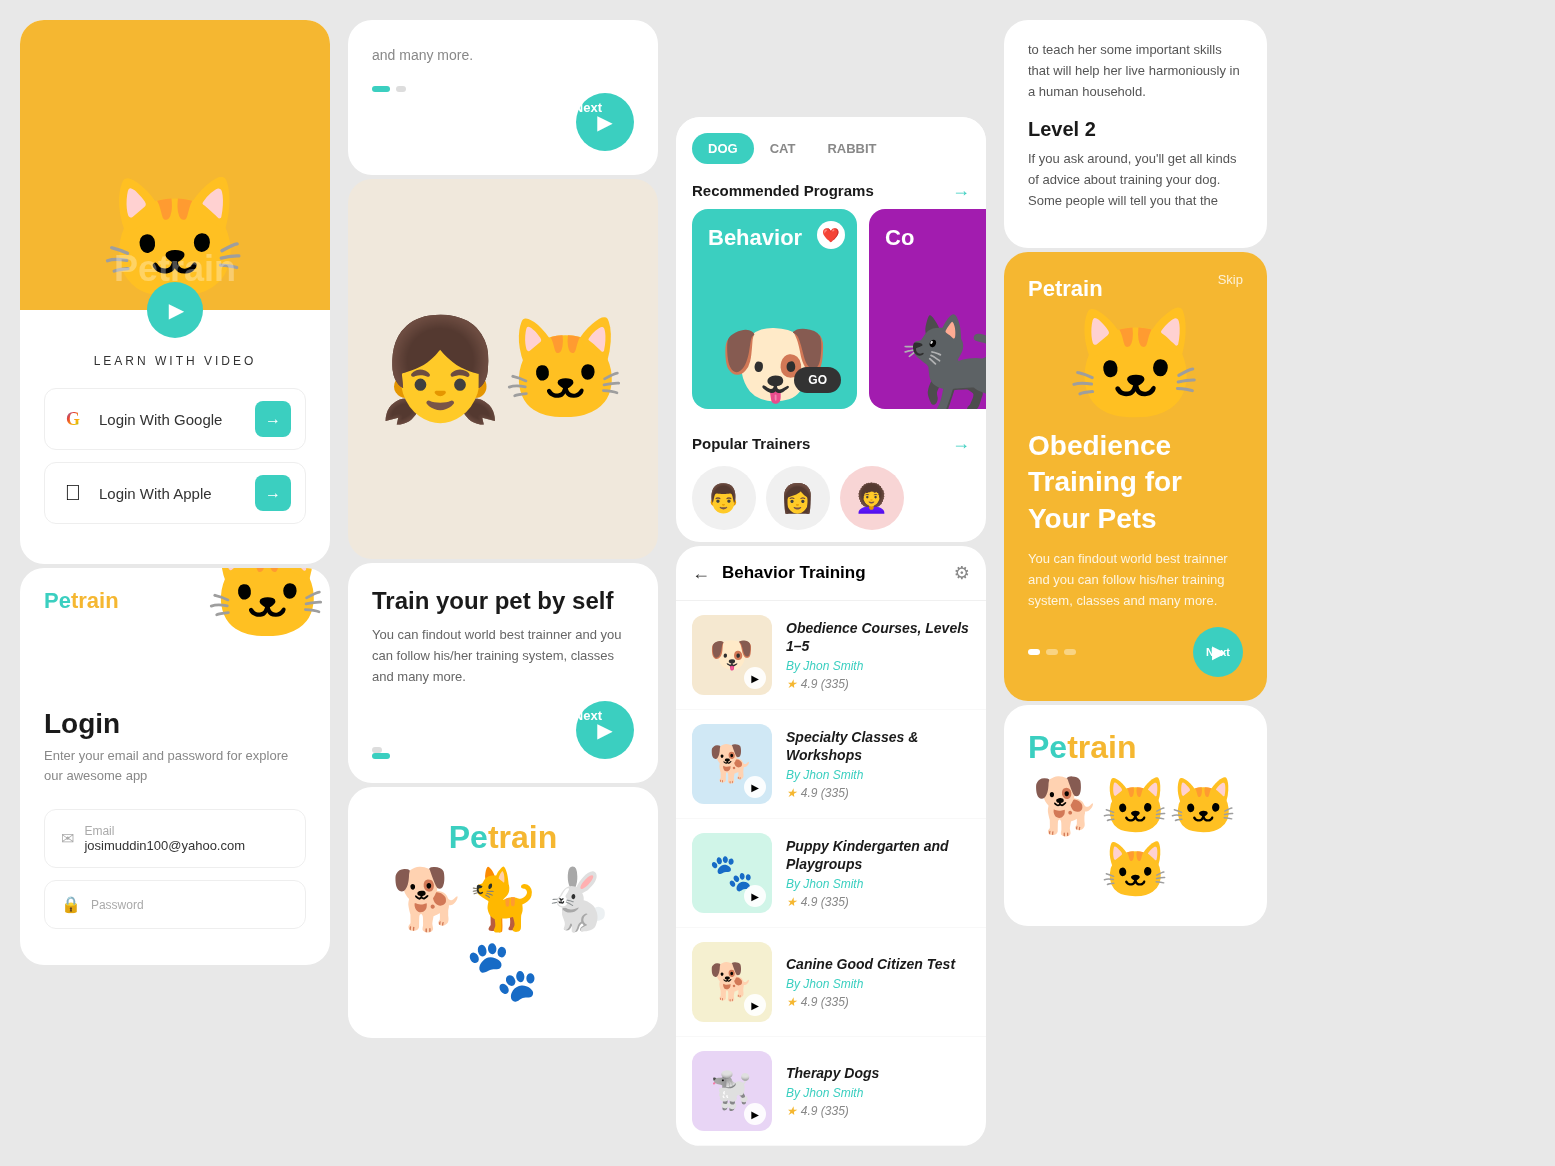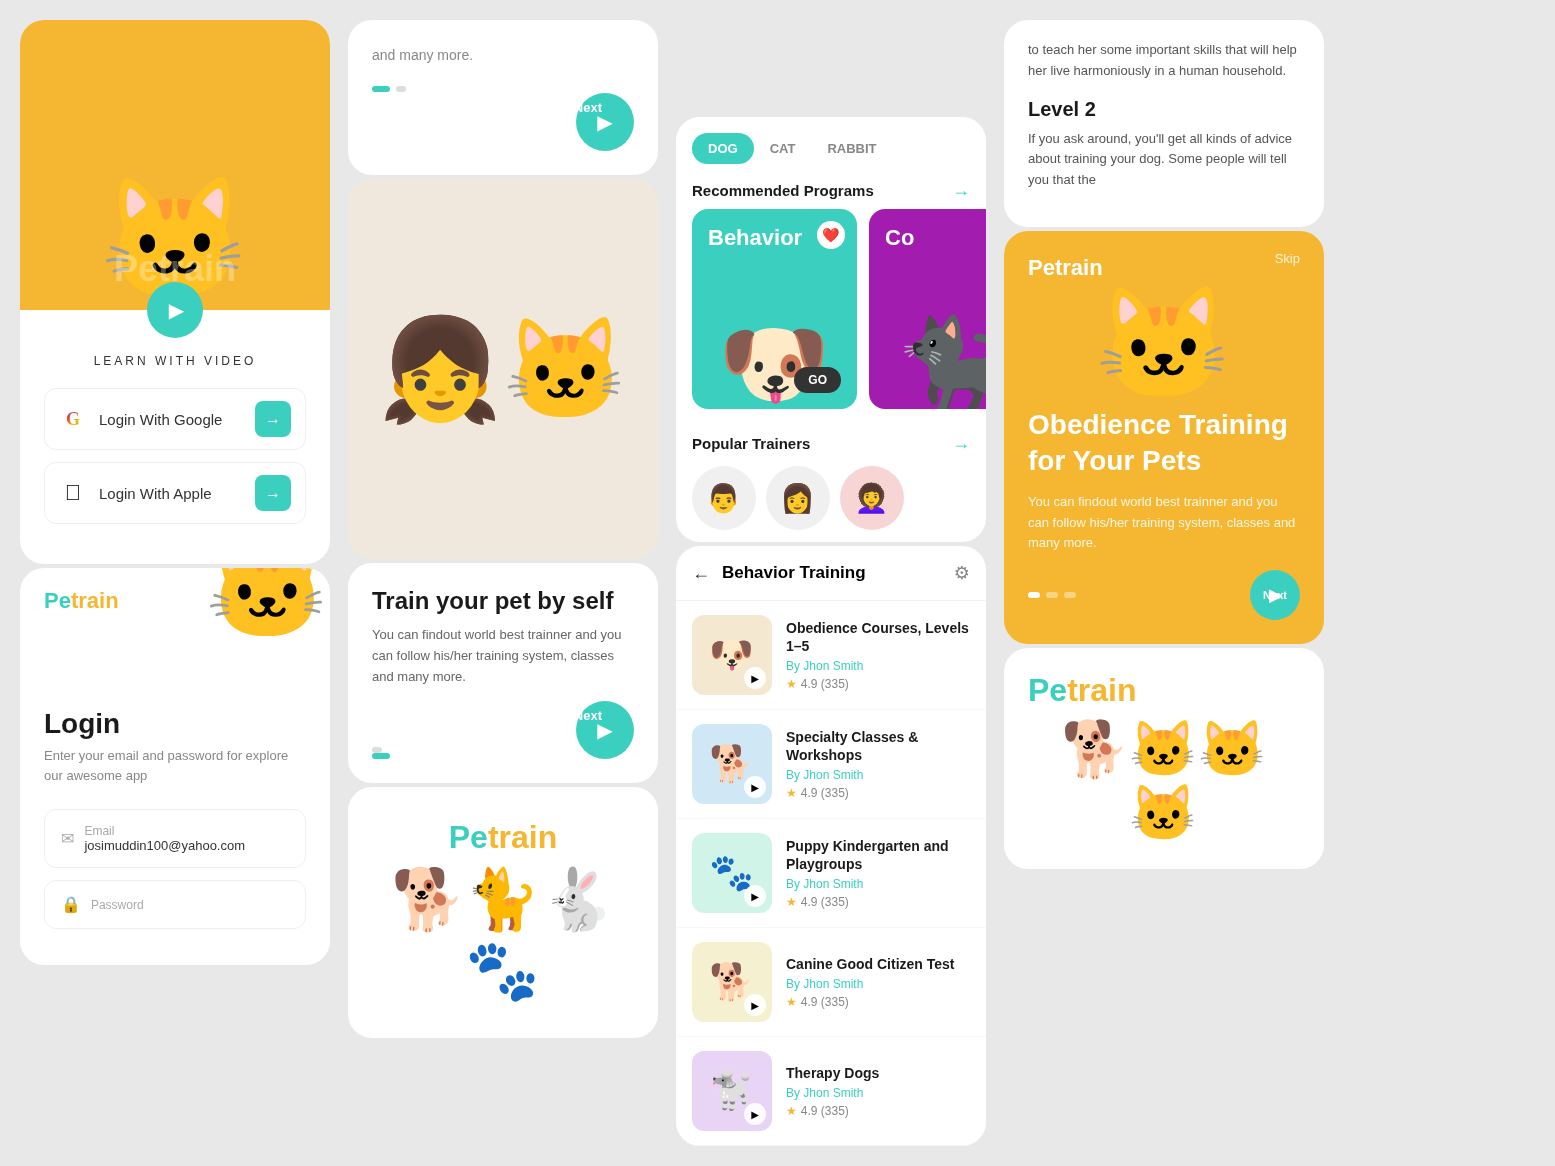--- a/index.html
+++ b/index.html
@@ -427,28 +427,28 @@
       right: 6px;
       width: 22px;
       height: 22px;
       background: rgba(255,255,255,0.9);
       border-radius: 50%;
       display: flex;
       align-items: center;
       justify-content: center;
       font-size: 10px;
     }
-    .course-info { flex: 1; }
+    .course-info { flex: 1; font-style: italic; }
     .course-name { font-size: 14px; font-weight: 700; color: #1a1a1a; line-height: 1.3; }
     .course-trainer { font-size: 12px; color: #3bcfc0; margin-top: 4px; }
     .course-rating { display: flex; align-items: center; gap: 4px; font-size: 12px; color: #888; margin-top: 4px; }
     .star { color: #f5b731; }
 
     
-    .col4 { width: 320px; }
+    .col4 { width: 263px; }
     .card-level {
       padding: 20px 24px;
       border-radius: 24px;
     }
     .level-text { font-size: 13px; color: #555; line-height: 1.6; margin-bottom: 16px; }
     .level-heading { font-size: 20px; font-weight: 700; color: #1a1a1a; margin-bottom: 8px; }
 
     .card-obedience {
       background: #f5b731;
       border-radius: 24px;

